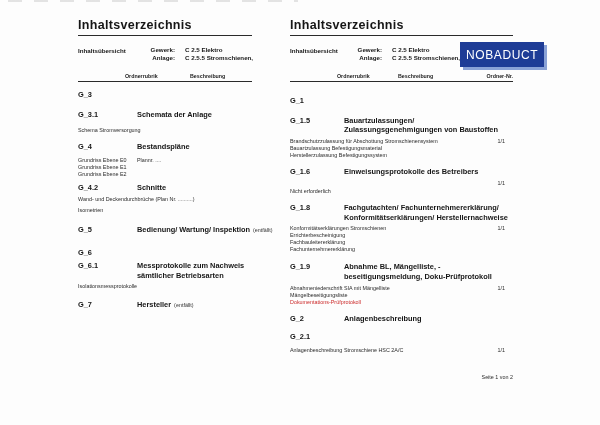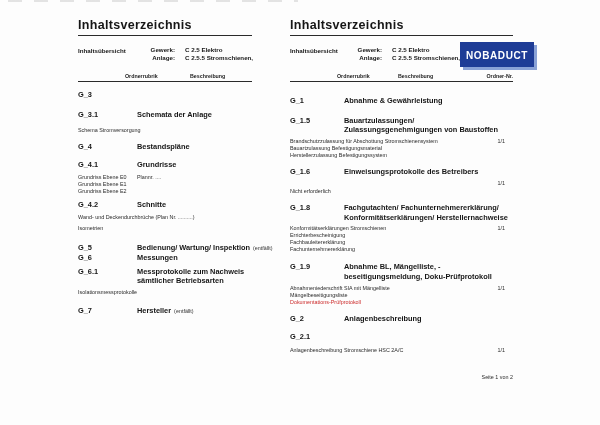--- a/index.html
+++ b/index.html
@@ -42,21 +42,21 @@
   .page-left  .ch-beschr{left:112px;}
   .page-right .ch-beschr{left:108px;}
   .ch-ordner{position:absolute;right:0;top:0;}
 
   .logo{
     position:absolute;left:170px;top:24px;
     background:var(--logo_bg,#1e3c96);
     box-shadow:3px 3px 0 var(--logo_shadow,#8aa2d6);
     padding:3px 6px 4px 6px;
   }
-  .logo span{color:var(--logo_fg,#ffffff);font-size:10px;font-weight:bold;letter-spacing:.6px;white-space:nowrap;}
+  .logo span{color:var(--logo_fg,#ffffff);font-size:12px;font-weight:normal;letter-spacing:.6px;white-space:nowrap;}
 
   .entry{display:flex;font-size:7.4px;font-weight:bold;line-height:9.5px;}
   .page-left  .entry .code{flex:0 0 59px;}
   .page-right .entry .code{flex:0 0 54px;}
   .entry .etitle{flex:1;}
   .entry .suffix{font-size:5.4px;font-weight:normal;color:#333;margin-left:3px;}
 
   .notes{font-size:5.4px;font-weight:normal;color:#2b2b2b;line-height:7px;}
   .note{display:flex;}
   .note .ntext{flex:0 0 auto;}
@@ -103,24 +103,20 @@
     <div class="note">
         <span class="ntext">Schema Stromversorgung</span>
       </div>
   </div>
 
   <div class="entry" style="margin-top:8px">
     <span class="code">G_4</span>
     <span class="etitle">Bestandspläne</span>
   </div>
 
-  <div class="entry" style="margin-top:8px">
-    <span class="code">G_4.1</span>
-    <span class="etitle">Grundrisse</span>
-  </div>
   <div class="notes" style="margin-top:5px">
     <div class="note">
       <span class="ntext w">Grundriss Ebene E0</span>
       <span class="nextra">Plannr. ....</span>
     </div>
     <div class="note">
         <span class="ntext">Grundriss Ebene E1</span>
       </div>
     <div class="note">
         <span class="ntext">Grundriss Ebene E2</span>
@@ -141,23 +137,22 @@
     <div class="note">
         <span class="ntext">Isometrien</span>
       </div>
   </div>
 
   <div class="entry" style="margin-top:11px">
     <span class="code">G_5</span>
     <span class="etitle"><span>Bedienung/ Wartung/ Inspektion</span><span class="suffix">(entfällt)</span></span>
   </div>
 
-  <div class="entry" style="margin-top:0">
+  <div class="entry" style="margin-top:12px">
     <span class="code">G_6</span>
-    <span class="etitle">Messungen</span>
   </div>
 
   <div class="entry" style="margin-top:4px">
     <span class="code">G_6.1</span>
     <span class="etitle">Messprotokolle zum Nachweis sämtlicher Betriebsarten</span>
   </div>
   <div class="notes" style="margin-top:3px">
     <div class="note">
         <span class="ntext">Isolationsmessprotokolle</span>
       </div>
@@ -187,21 +182,20 @@
   </div>
 
   <div class="colheads">
     <span class="ch-rubrik">Ordnerrubrik</span>
     <span class="ch-beschr">Beschreibung</span>
     <span class="ch-ordner">Ordner-Nr.</span>
   </div>
 
   <div class="entry" style="margin-top:14px">
     <span class="code">G_1</span>
-    <span class="etitle">Abnahme &amp; Gewährleistung</span>
   </div>
 
   <div class="entry" style="margin-top:10px">
     <span class="code">G_1.5</span>
     <span class="etitle">Bauartzulassungen/ Zulassungsgenehmigungen von Baustoffen</span>
   </div>
   <div class="notes" style="margin-top:3px">
     <div class="note">
       <span class="ntext">Brandschutzzulassung für Abschottung Stromschienensystem</span>
       <span class="nordner">1/1</span>

